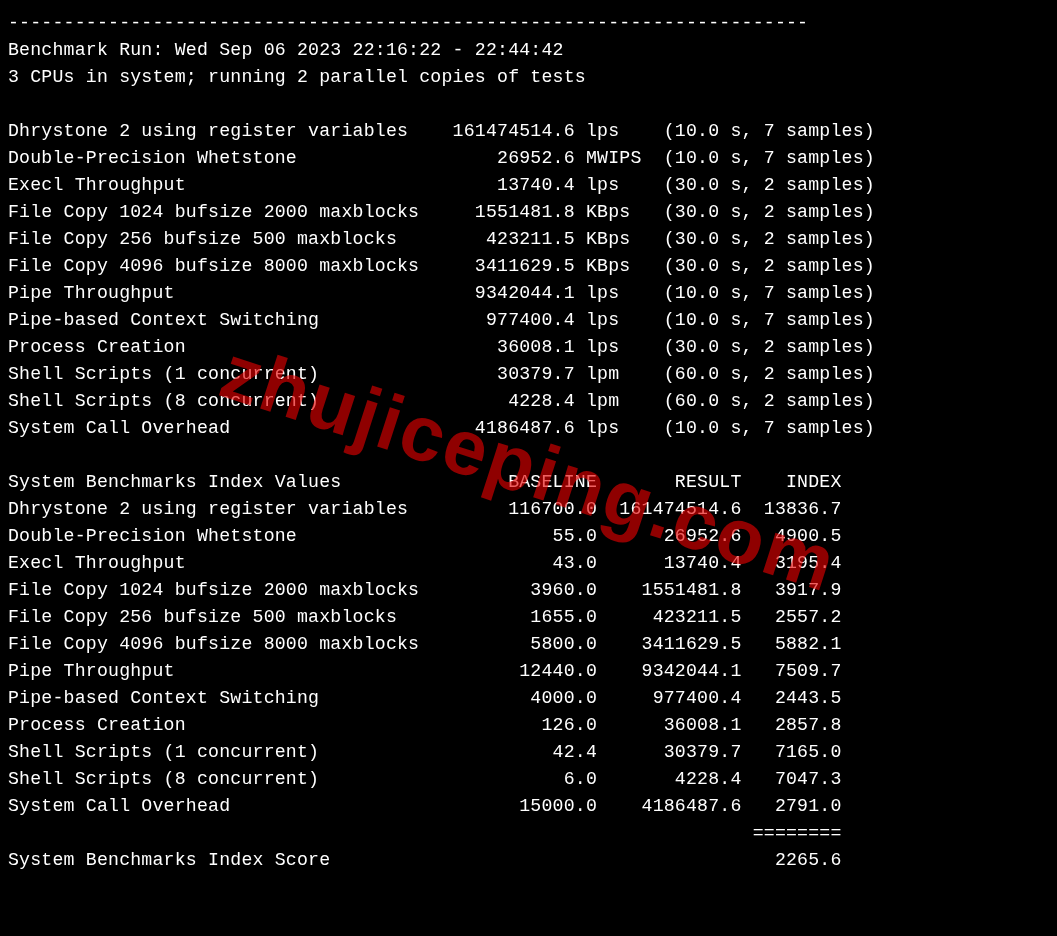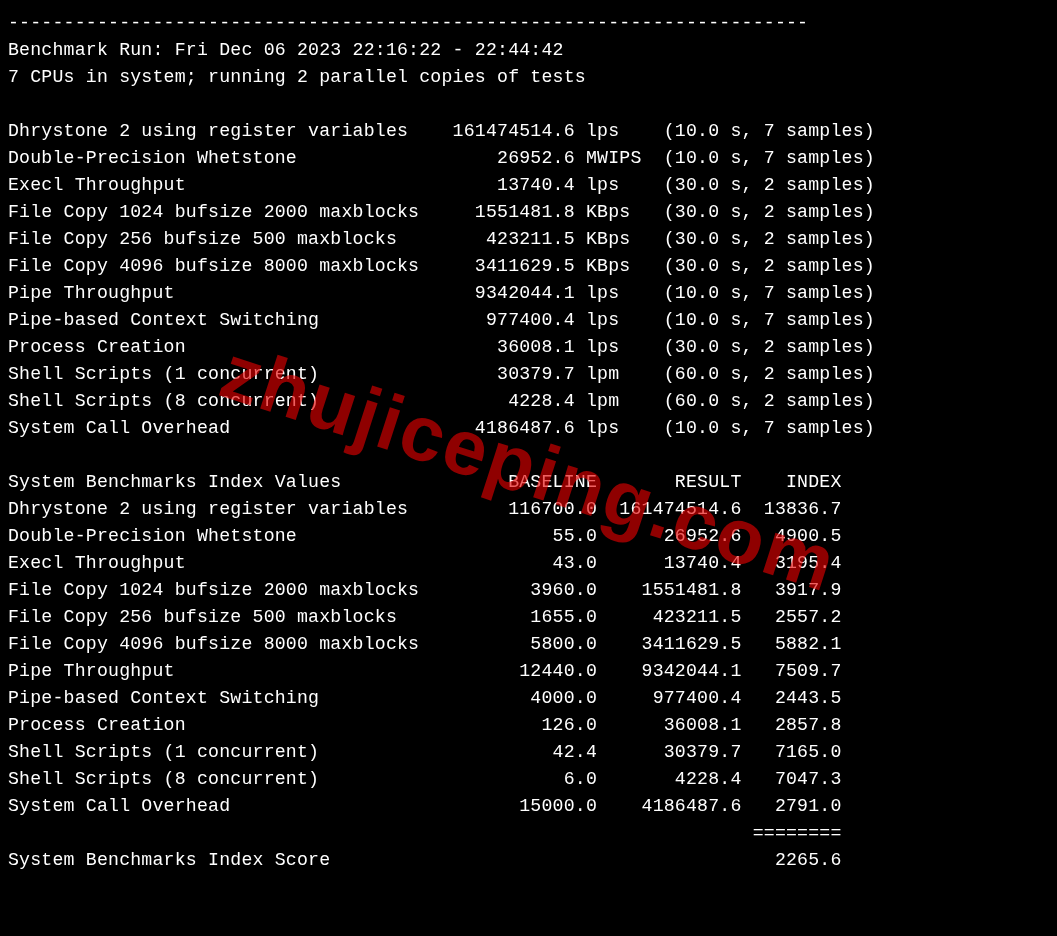--- a/index.html
+++ b/index.html
@@ -32,22 +32,22 @@
     white-space: nowrap;
     font-family: Arial, Helvetica, sans-serif;
     letter-spacing: 2px;
     z-index: 5;
   }
 </style>
 </head>
 <body>
 
 <div class="terminal"><span>------------------------------------------------------------------------</span>
-<span>Benchmark Run: Fri Dec 06 2023 22:16:22 - 22:44:42</span>
-<span>7 CPUs in system; running 2 parallel copies of tests</span>
+<span>Benchmark Run: Wed Sep 06 2023 22:16:22 - 22:44:42</span>
+<span>3 CPUs in system; running 2 parallel copies of tests</span>
 
 <span id="tests-block">Dhrystone 2 using register variables    161474514.6 lps    (10.0 s, 7 samples)
 Double-Precision Whetstone                  26952.6 MWIPS  (10.0 s, 7 samples)
 Execl Throughput                            13740.4 lps    (30.0 s, 2 samples)
 File Copy 1024 bufsize 2000 maxblocks     1551481.8 KBps   (30.0 s, 2 samples)
 File Copy 256 bufsize 500 maxblocks        423211.5 KBps   (30.0 s, 2 samples)
 File Copy 4096 bufsize 8000 maxblocks     3411629.5 KBps   (30.0 s, 2 samples)
 Pipe Throughput                           9342044.1 lps    (10.0 s, 7 samples)
 Pipe-based Context Switching               977400.4 lps    (10.0 s, 7 samples)
 Process Creation                            36008.1 lps    (30.0 s, 2 samples)

